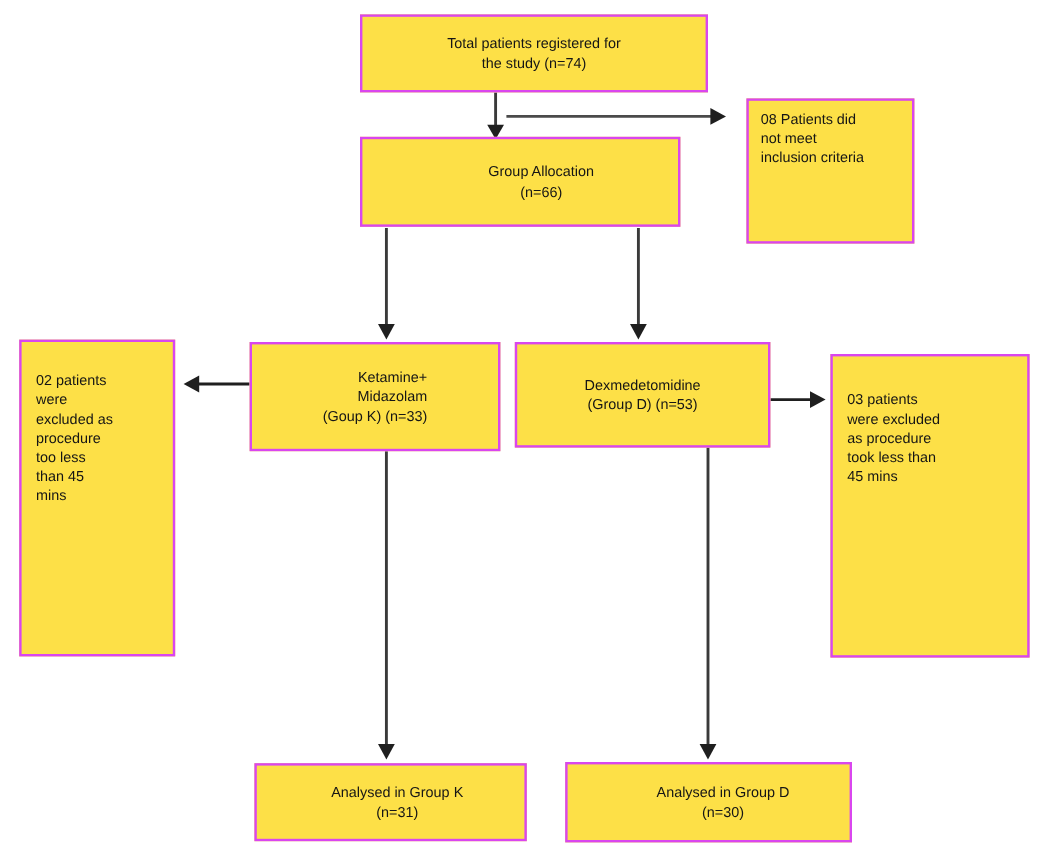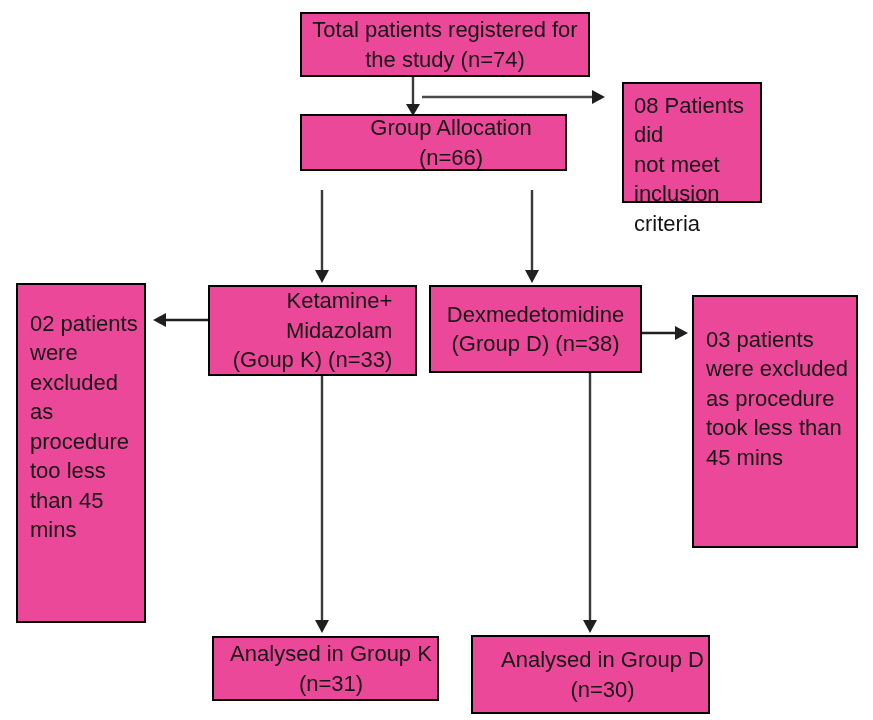--- a/index.html
+++ b/index.html
@@ -12,46 +12,46 @@
     font-family: "Liberation Sans", sans-serif;
   }
   .connector-layer {
     position: absolute;
     left: 0; top: 0;
     width: 873px; height: 720px;
   }
   .box {
     position: absolute;
     box-sizing: border-box;
-    border: 2px solid #000000;
-    background: #ec4899;
+    border: 2px solid #d946ef;
+    background: #fde047;
     color: #151515;
-    font-size: 22px;
+    font-size: 12px;
     line-height: 1.34;
     white-space: pre-line;
   }
   .center {
     display: flex;
     align-items: center;
     justify-content: center;
     text-align: center;
   }
   .topleft {
     text-align: left;
   }
   
   .b-total      { left: 300px; top: 12px;  width: 290px; height: 65px; }
   .b-notmeet    { left: 622px; top: 82px;  width: 140px; height: 121px; padding: 7px 8px 0 10px; }
-  .b-alloc      { left: 300px; top: 114px; width: 267px; height: 57px; padding-left: 35px; }
+  .b-alloc      { left: 300px; top: 114px; width: 267px; height: 75px; padding-left: 35px; }
   .b-ketamine   { left: 208px; top: 285px; width: 209px; height: 91px; text-align: right; }
   .b-dex        { left: 429px; top: 285px; width: 213px; height: 88px; }
-  .b-exclleft   { left: 16px;  top: 283px; width: 130px; height: 340px; padding: 24px 6px 0 12px; }
+  .b-exclleft   { left: 16px;  top: 283px; width: 130px; height: 264px; padding: 24px 6px 0 12px; }
   .b-exclright  { left: 692px; top: 295px; width: 166px; height: 253px; padding: 28px 6px 0 12px; }
   .b-analysedk  { left: 212px; top: 636px; width: 227px; height: 65px; padding-left: 11px; }
-  .b-analysedd  { left: 471px; top: 635px; width: 239px; height: 79px; padding-left: 24px; }
+  .b-analysedd  { left: 471px; top: 635px; width: 239px; height: 67px; padding-left: 24px; }
 </style>
 </head>
 <body>
 
 <div class="canvas">
 
   <svg class="connector-layer" width="873" height="720" viewBox="0 0 873 720" aria-hidden="true">
 
     <g>
       <line x1="413" y1="77" x2="413" y2="106" stroke="#3a3a3a" stroke-width="2.4"></line>
@@ -102,21 +102,21 @@
 inclusion criteria</div>
 
   <div class="box center b-alloc">Group Allocation
 (n=66)</div>
 
   <div class="box center b-ketamine">Ketamine+
 Midazolam
 (Goup K) (n=33)</div>
 
   <div class="box center b-dex">Dexmedetomidine
-(Group D) (n=38)</div>
+(Group D) (n=53)</div>
 
   <div class="box topleft b-exclleft">02 patients
 were
 excluded as
 procedure
 too less
 than 45
 mins</div>
 
   <div class="box topleft b-exclright">03 patients

